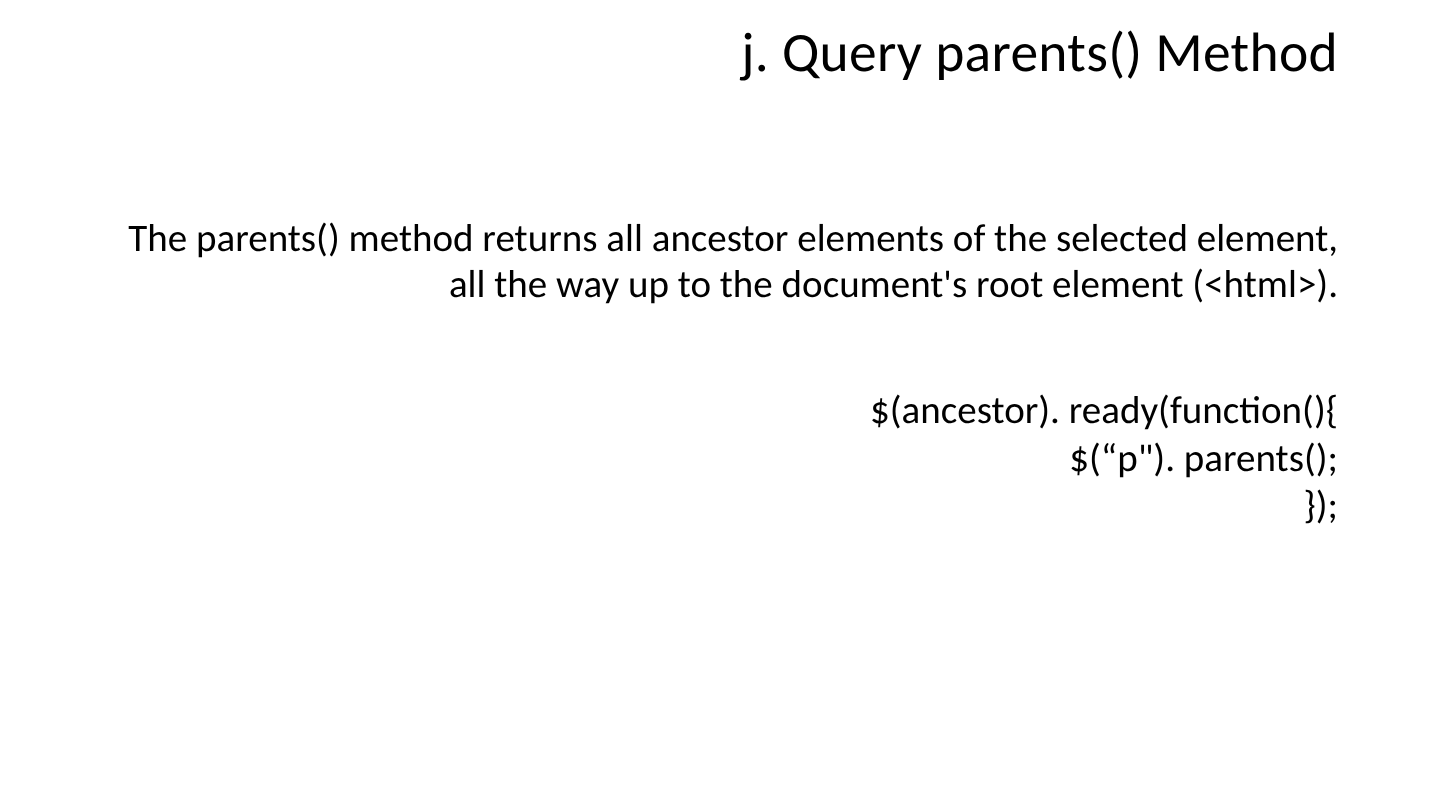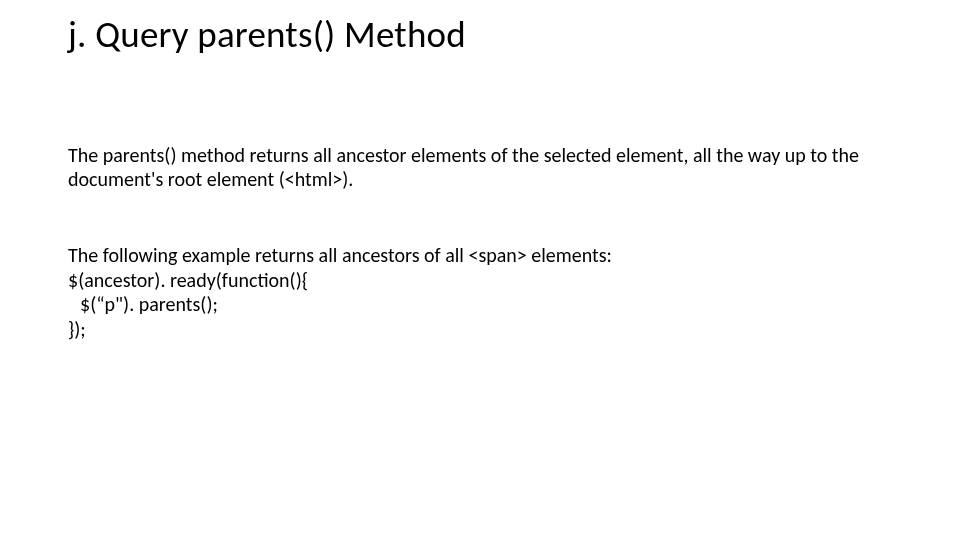--- a/index.html
+++ b/index.html
@@ -1,31 +1,30 @@
 <!DOCTYPE html>
 <html><head>
 <meta charset="utf-8">
 <style>
   * { margin: 0; padding: 0; box-sizing: border-box; }
   html, body { width: 960px; height: 540px; background: #fff; font-family: Calibri, "Segoe UI", Arial, sans-serif; color: #000; }
-  .slide { width: 960px; height: 540px; padding: 14px 68px 0 68px; position: relative; }
+  .slide { width: 960px; height: 540px; padding: 14px 68px 0 68px; position: relative; text-align: right; }
   .title { font-size: 37px; font-weight: 400; letter-spacing: 0.2px; margin-bottom: 86px; line-height: 1.15; }
-  .body { font-size: 20px; line-height: 1.22; font-weight: 400; }
+  .body { font-size: 26px; line-height: 1.22; font-weight: 400; }
   .para1 { margin-bottom: 52px; }
   .para2 { }
   .code-line { }
   .indent { padding-left: 12px; }
 </style>
 </head>
 <body>
 
 <div class="slide">
   <h1 class="title">j. Query parents() Method</h1>
   <div class="body">
     <p class="para1">The parents() method returns all ancestor elements of the selected element, all the way up to the document's root element (&lt;html&gt;).</p>
     <div class="para2">
-      <div>The following example returns all ancestors of all &lt;span&gt; elements:</div>
       <div class="code-line">$(ancestor). ready(function(){</div>
       <div class="code-line indent">$(“p"). parents();</div>
       <div class="code-line">});</div>
     </div>
   </div>
 </div>
 
 </body></html>

